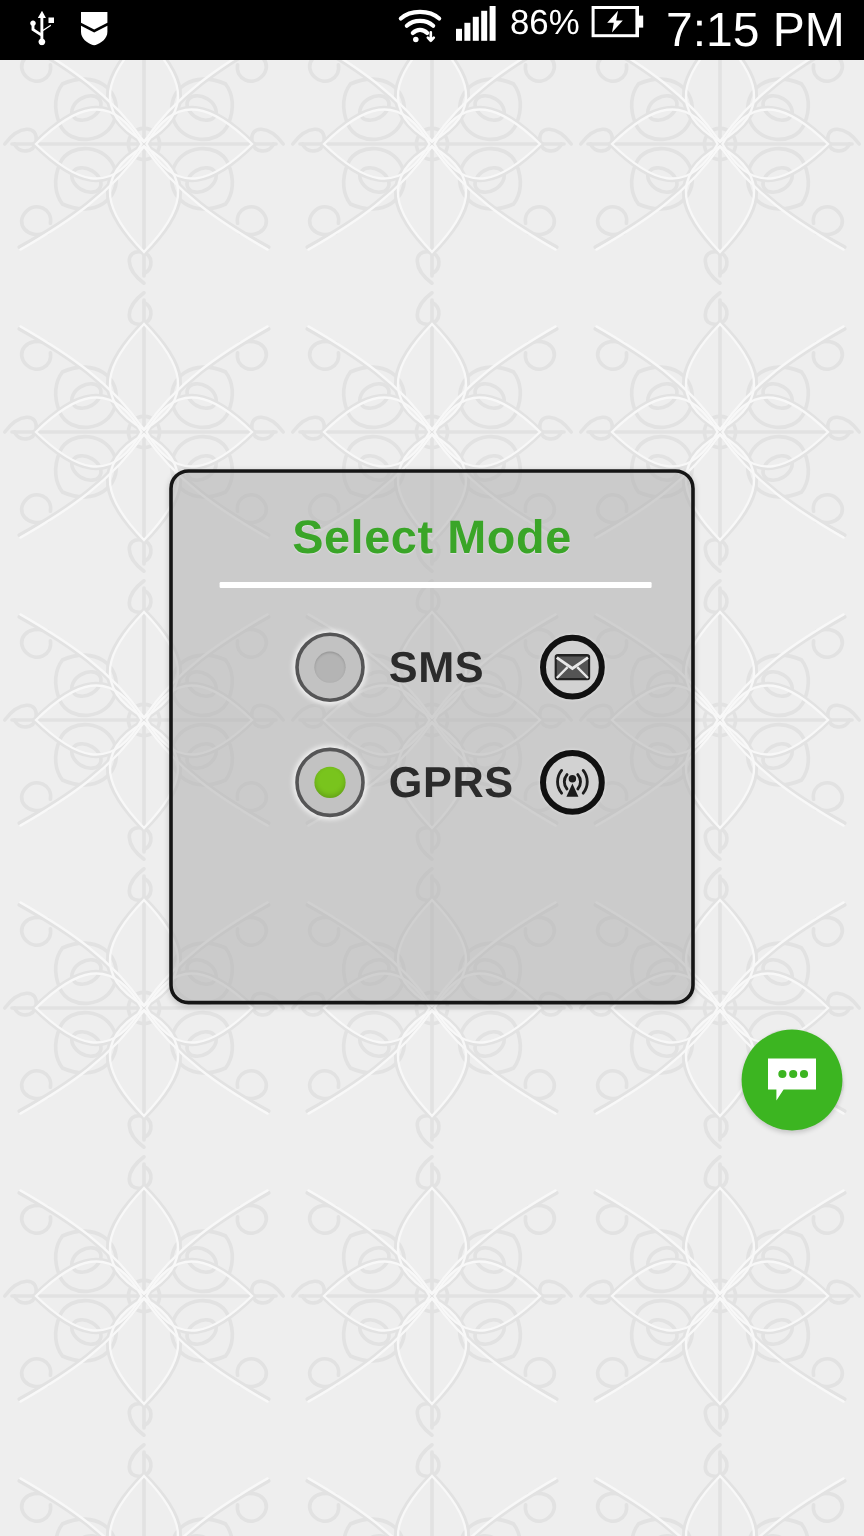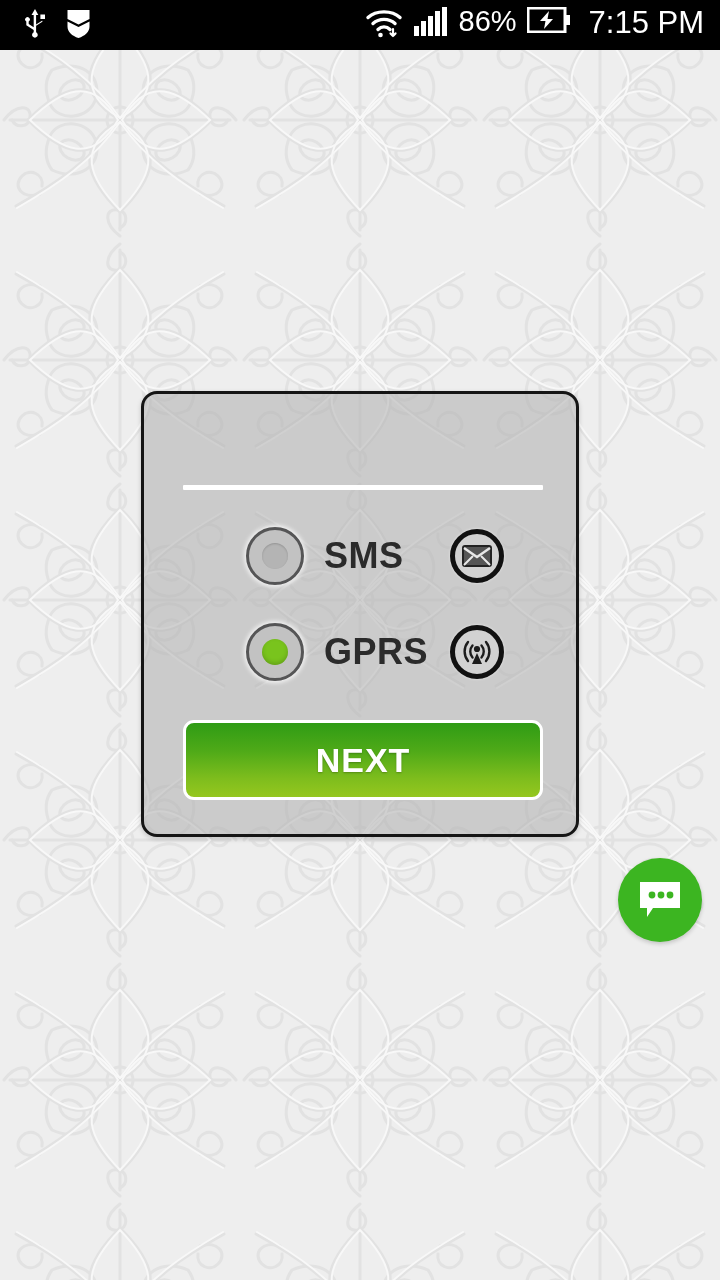--- a/index.html
+++ b/index.html
@@ -20,21 +20,21 @@
 
   
   #statusbar{
     position:absolute; left:0; top:0; width:720px; height:50px;
     background:#000; z-index:50;
     display:flex; align-items:center;
   }
   .sb-left{ display:flex; align-items:center; gap:18px; padding-left:22px; }
   .sb-right{ margin-left:auto; display:flex; align-items:flex-start; gap:10px; padding-right:16px; }
   .sb-text{ color:#fff; font-size:29px; font-weight:400; letter-spacing:0px; line-height:1; }
-  .sb-clock{ color:#fff; font-size:31px; font-weight:400; line-height:1; margin-left:8px; }
+  .sb-clock{ color:#fff; font-size:40px; font-weight:400; line-height:1; margin-left:8px; }
 
   
   #card{
     position:absolute;
     left:141px; top:391px;
     width:438px; height:446px;
     border:3px solid #151515;
     border-radius:16px;
     background:rgba(175,175,175,0.55);
     box-shadow:0 2px 5px rgba(0,0,0,0.18);
@@ -243,20 +243,21 @@
         <rect x="39" y="8" width="4" height="10" fill="#fff"></rect>
         <path d="M22 4 L13 14 h5.5 L17 22 l9-10 h-5.5 Z" fill="#fff"></path>
       </svg>
     </span>
     <span class="sb-clock">7:15 PM</span>
   </div>
 </div>
 
 <div id="card">
 
+  <div id="card-title">Select Mode</div>
   <div id="divider"></div>
 
   <div class="opt-row" id="row-sms">
     <div class="radio">
       <div class="dot"></div>
     </div>
     <div class="opt-label">SMS</div>
     <div class="mode-icon">
       <svg width="30" height="22" viewBox="0 0 30 22" aria-hidden="true">
         <rect x="1" y="1" width="28" height="20" rx="2" fill="#555" stroke="#222" stroke-width="2"></rect>
@@ -278,23 +279,20 @@
           <path d="M21.5 8.5 C24.5 12 24.5 17 21.5 20.5"></path>
           <path d="M8 5 C3.5 10.5 3.5 18.5 8 24"></path>
           <path d="M26 5 C30.5 10.5 30.5 18.5 26 24"></path>
         </g>
         <circle cx="17" cy="12" r="3.1" fill="#1c1c1c"></circle>
         <path d="M17 16 L22 27 H12 Z" fill="#1c1c1c"></path>
       </svg>
     </div>
   </div>
 
-  <div id="next-btn">
-    <span>NEXT</span>
-  </div>
 </div>
 
 <div id="fab">
   <svg width="48" height="44" viewBox="0 0 48 44" aria-hidden="true">
     <path d="M4 4 h40 v26 H17 l-6 9 v-9 H4 Z" fill="#ffffff"></path>
     <circle cx="16" cy="17" r="3.4" fill="#3cb521"></circle>
     <circle cx="25" cy="17" r="3.4" fill="#3cb521"></circle>
     <circle cx="34" cy="17" r="3.4" fill="#3cb521"></circle>
   </svg>
 </div>

